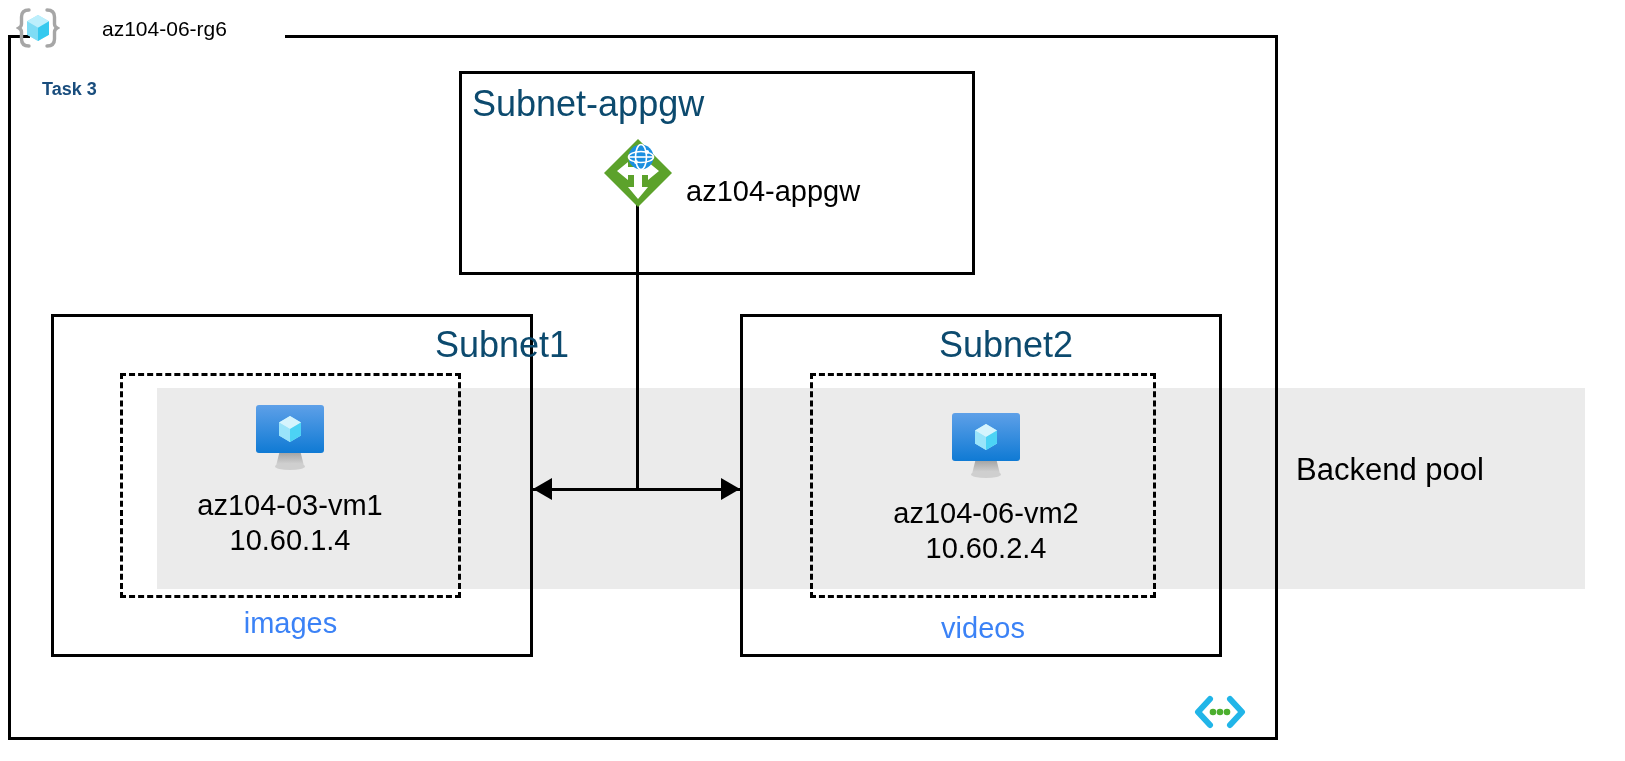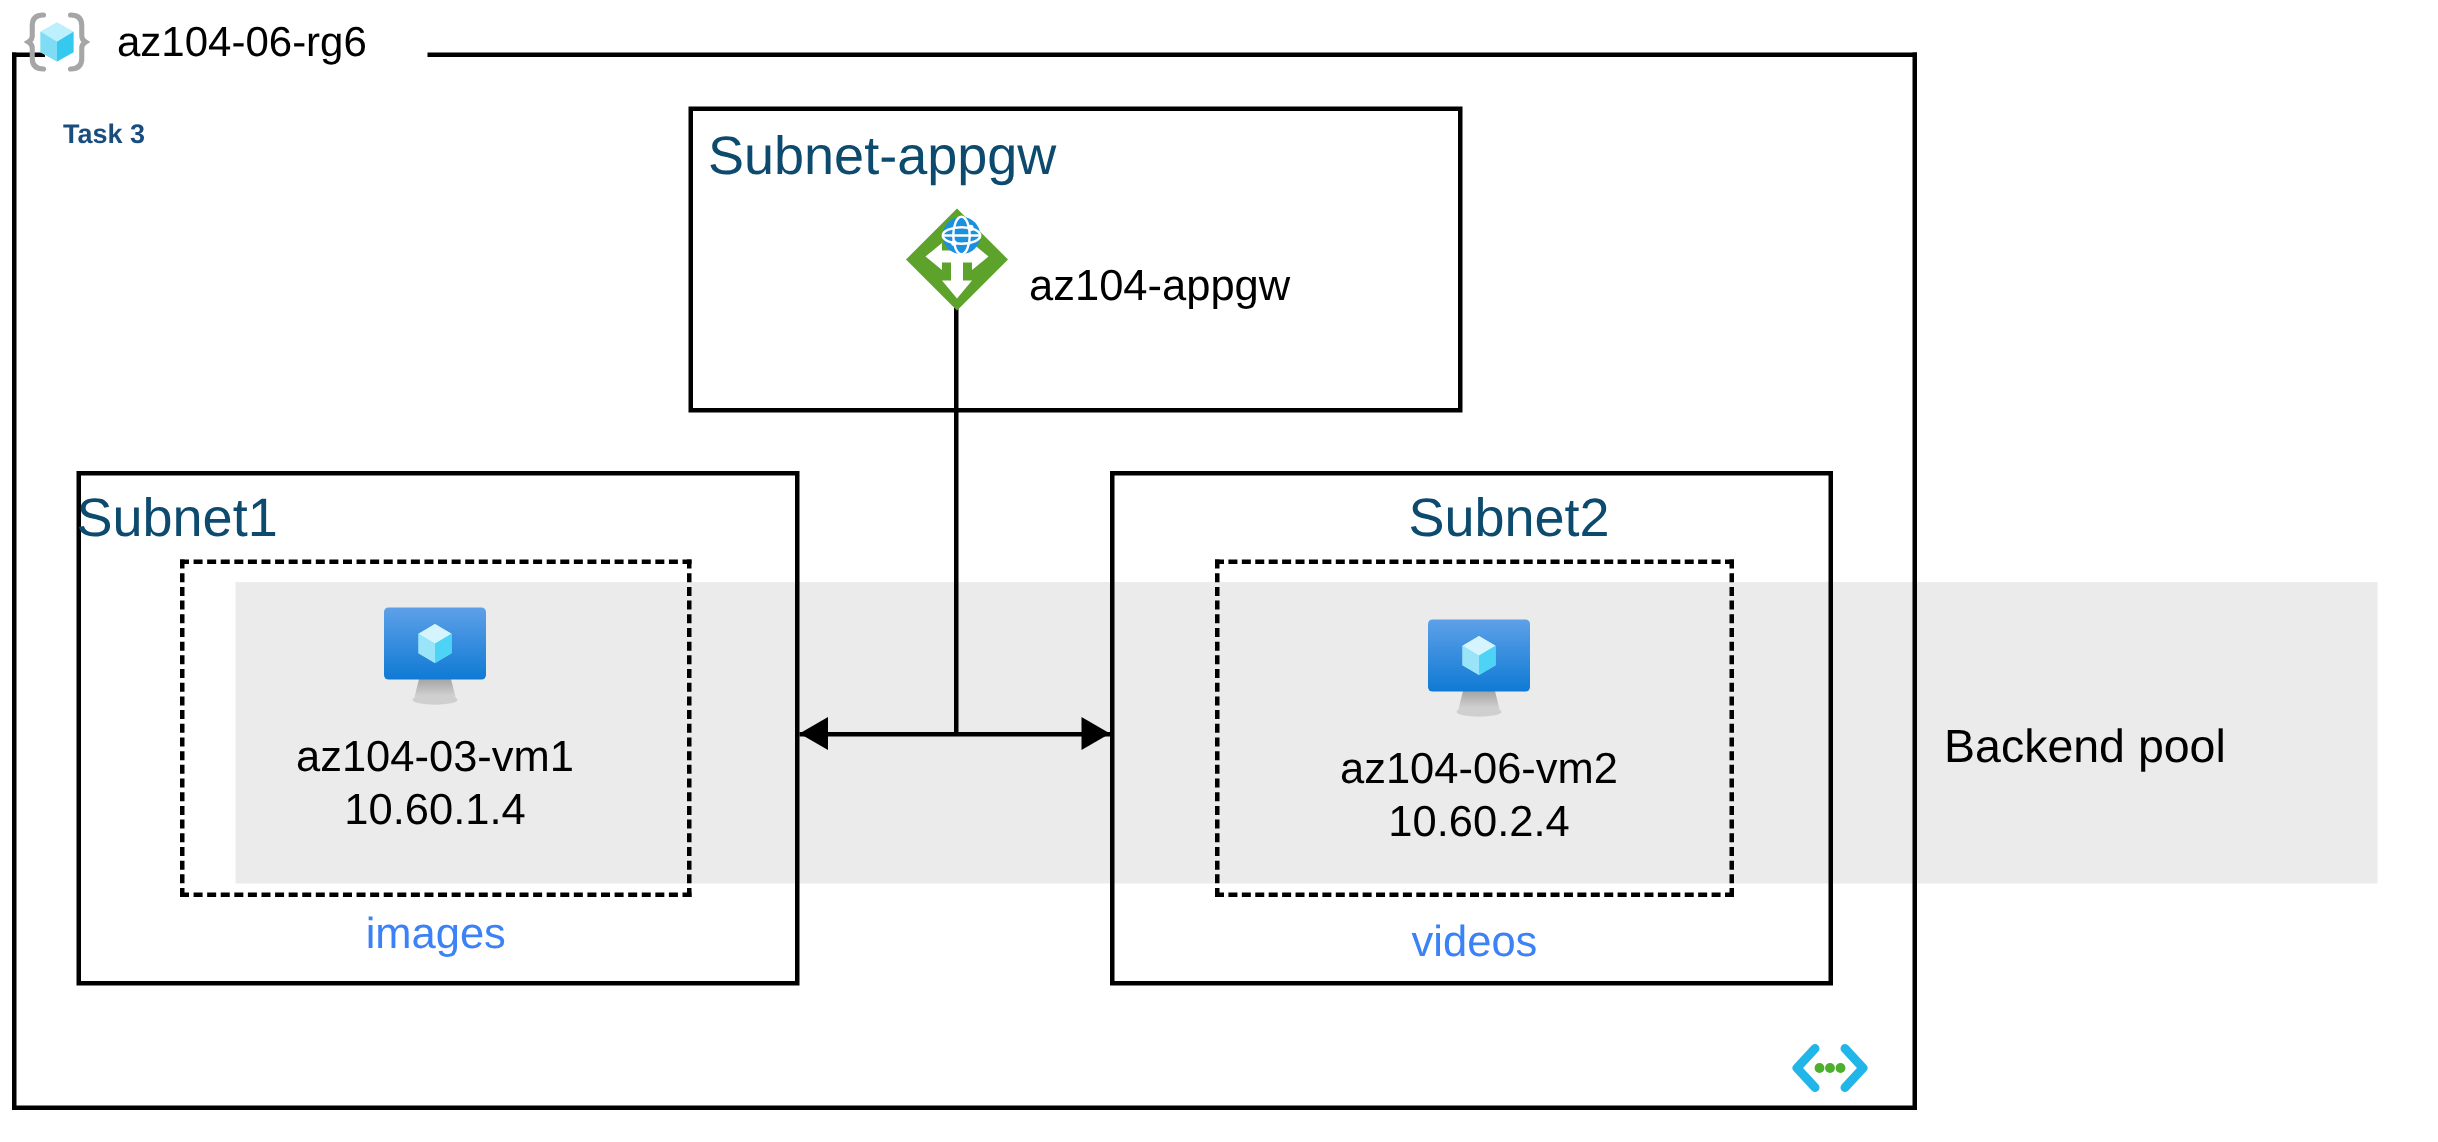--- a/index.html
+++ b/index.html
@@ -31,21 +31,20 @@
     z-index: 1;
   }
   .backend-label {
     position: absolute;
     left: 1296px;
     top: 452px;
     font-size: 31px;
     color: #000;
     white-space: nowrap;
     z-index: 6;
-    margin-top: 28px;
   }
 
   
   .rg-box {
     position: absolute;
     left: 8px;
     top: 35px;
     width: 1270px;
     height: 705px;
     box-sizing: border-box;
@@ -79,22 +78,22 @@
     display: flex;
     align-items: center;
     z-index: 8;
   }
   .rg-icon {
     width: 44px;
     height: 44px;
     display: block;
   }
   .rg-title {
-    margin-left: 18px;
-    font-size: 28px;
+    margin-left: 42px;
+    font-size: 21px;
     color: #000;
     white-space: nowrap;
     line-height: 1;
   }
 
   .task-label {
     position: absolute;
     left: 42px;
     top: 79px;
     font-size: 18px;
@@ -118,21 +117,21 @@
 
   .box-title {
     position: absolute;
     font-size: 36px;
     color: #0c4a6e;
     white-space: nowrap;
     z-index: 7;
     line-height: 1;
   }
   .title-appgw   { left: 472px; top: 86px; }
-  .title-subnet1 { left: 51px;  top: 327px; width: 518px; text-align: left; }
+  .title-subnet1 { left: 51px;  top: 327px; width: 518px; text-align: right; }
   .title-subnet2 { left: 740px; top: 327px; width: 532px; text-align: center; }
 
   
   .dashed-box {
     position: absolute;
     box-sizing: border-box;
     border: 3px dashed #000000;
     background: transparent;
     z-index: 5;
   }

